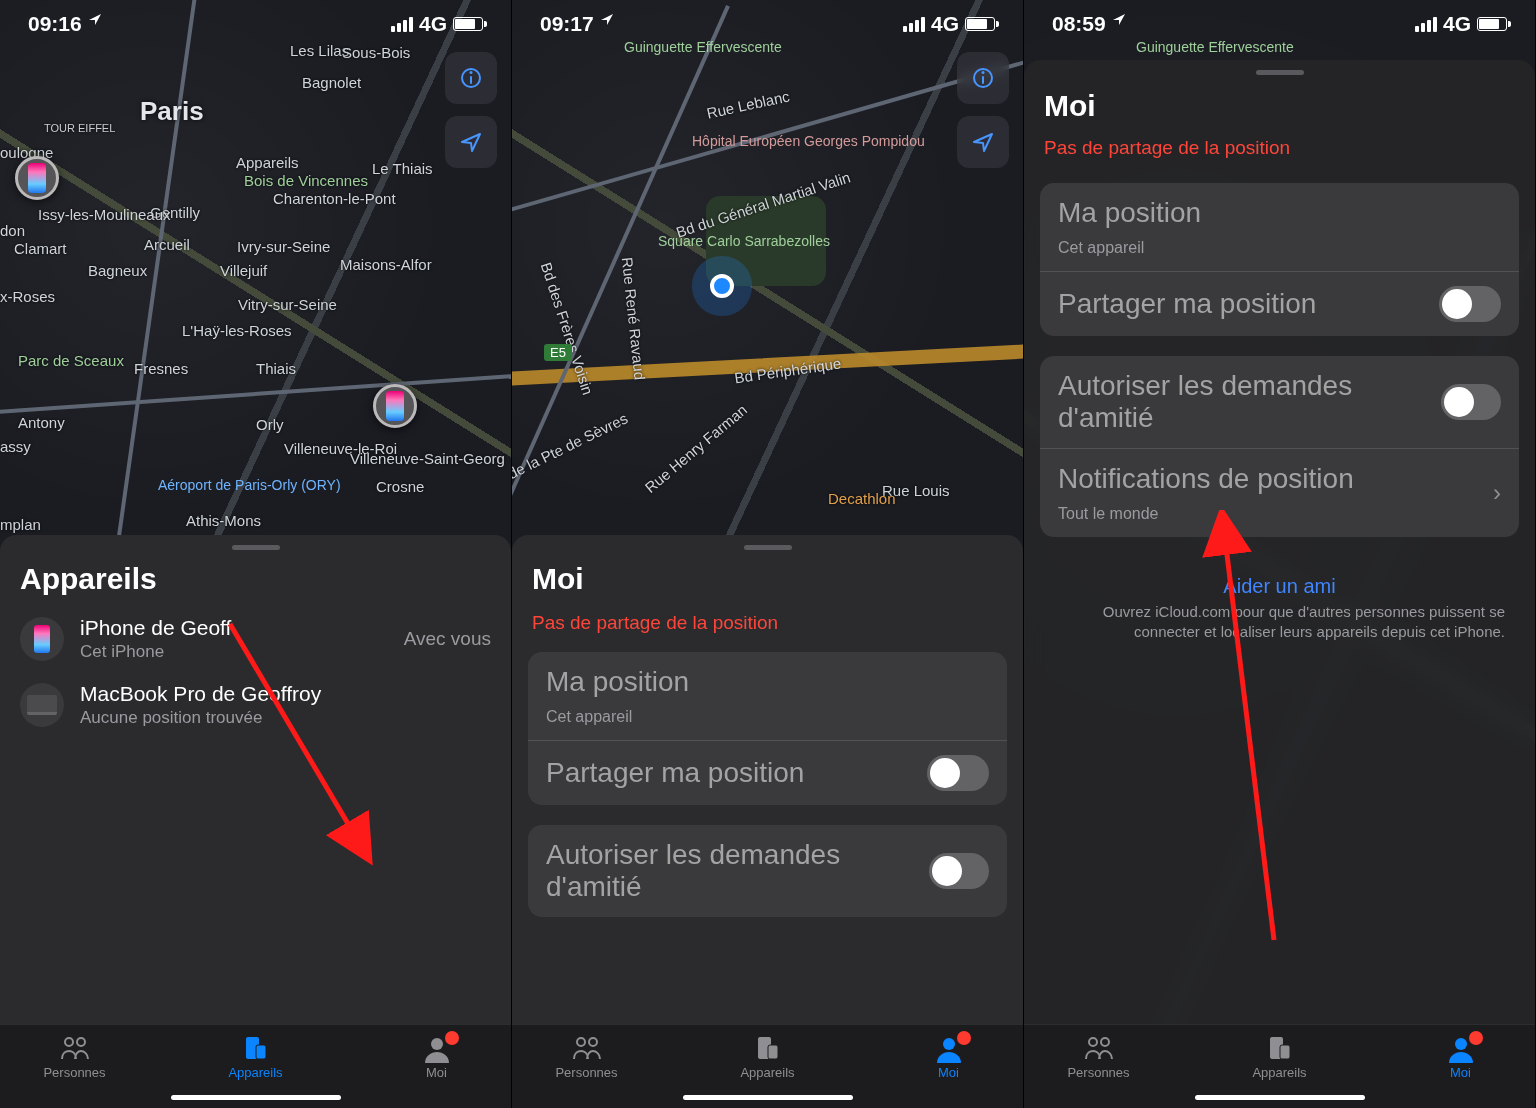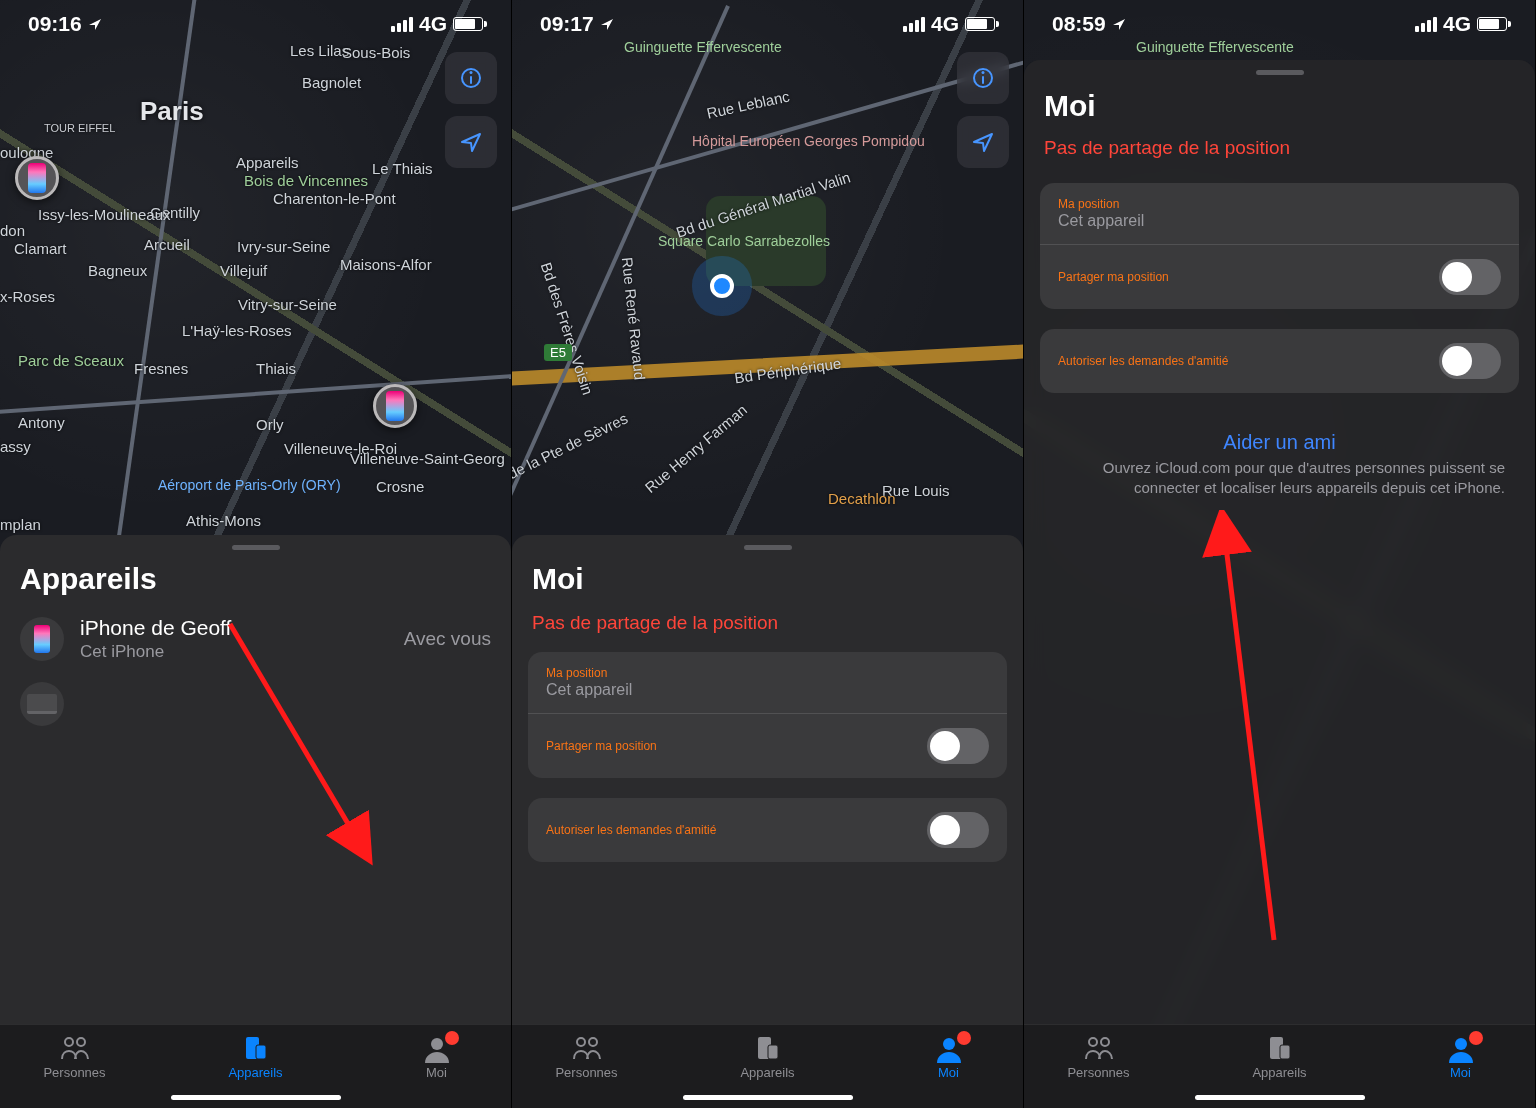--- a/index.html
+++ b/index.html
@@ -14,21 +14,21 @@
   .wrap { display: flex; width: 1536px; height: 1108px; }
   .phone { position: relative; width: 512px; height: 1108px; background: #1e1e20; overflow: hidden; border-right: 1px solid #000; }
 
   
   .statusbar {
     position: absolute; top: 4px; left: 0; right: 0; height: 40px;
     display: flex; justify-content: space-between; align-items: center;
     padding: 0 28px;
     color: #fff; font-size: 21px; font-weight: 600; z-index: 50;
   }
-  .statusbar .left { display: flex; align-items: center; gap: 6px; }
+  .statusbar .left { display: flex; gap: 6px; }
   .statusbar .right { display: flex; align-items: center; gap: 6px; }
   .sig-bars { display: flex; align-items: flex-end; gap: 2px; }
   .sig-bars span { width: 4px; background: #fff; border-radius: 1px; }
   .sig-bars span:nth-child(1){height:6px}.sig-bars span:nth-child(2){height:9px}
   .sig-bars span:nth-child(3){height:12px}.sig-bars span:nth-child(4){height:15px}
   .batt { width: 30px; height: 14px; border: 1.5px solid #fff; border-radius: 3px; position: relative; }
   .batt::after { content:""; position:absolute; right:-5px; top:3px; width:3px; height:6px; background:#fff; border-radius:0 2px 2px 0; }
   .batt-fill { position:absolute; left:1px; top:1px; bottom:1px; width: 70%; background:#fff; border-radius:1px; }
 
   
@@ -91,22 +91,22 @@
   .dev-meta { font-size:19px; color:#9a9aa0; }
   .redacted { display:inline-block; background: repeating-linear-gradient(90deg,#d6d6da 0 6px, transparent 6px 10px); height:18px; width:110px; vertical-align:middle; border-radius:2px;}
   .low-batt { display:inline-block; width:22px; height:12px; border:1.5px solid #ff453a; border-radius:3px; position:relative; vertical-align:-1px;}
   .low-batt::after{content:"";position:absolute;right:-5px;top:2px;width:3px;height:6px;background:#ff453a;border-radius:0 2px 2px 0;}
   .low-batt .f{position:absolute;left:1px;top:1px;bottom:1px;width:4px;background:#ff453a;border-radius:1px;}
 
   .card { margin: 0 16px 20px; background:#3a3a3c; border-radius:14px; overflow:hidden; }
   .cell { padding: 14px 18px; display:flex; align-items:center; justify-content:space-between; }
   .cell + .cell { border-top: 1px solid rgba(255,255,255,.12);}
   .cell .ct { display:flex; flex-direction:column; }
-  .cell .cp { font-size:12px; color:#f97316; }
-  .cell .cs { font-size:16px; color:#9a9aa0; margin-top:1px;}
+  .cell .cp { font-size:28px; color:#a3a3a3; }
+  .cell .cs { font-size:16px; color:#9a9aa0; margin-top:10px;}
   .chev { color:#8e8e93; font-size:24px; }
 
   .toggle { width:62px; height:36px; border-radius:18px; background:#636366; position:relative; }
   .toggle .knob { position:absolute; top:3px; left:3px; width:30px; height:30px; border-radius:50%; background:#fff; }
 
   .help-link { text-align:center; color:#3f86ff; font-size:20px; padding: 18px 0 4px; }
   .help-sub  { text-align:right; color:#9a9aa0; font-size:15px; padding: 0 30px; line-height:1.35; }
 
   
   .tabbar { position:absolute; left:0; right:0; bottom:0; height:84px; background:#1c1c1e; display:flex; justify-content:space-around; align-items:flex-start; padding-top:8px; border-top:1px solid rgba(255,255,255,.08);gap:32px;}
@@ -220,20 +220,24 @@
         <div class="t2">Cet iPhone</div>
       </div>
       <div class="dev-meta">Avec vous</div>
     </div>
 
 
     <div class="dev-row">
       <div class="dev-ic">
             <div class="mac"></div>
           </div>
+      <div class="dev-txt">
+        <div class="t1">MacBook Pro de Geoffroy</div>
+        <div class="t2">Aucune position trouvée</div>
+      </div>
     </div>
   </div>
 
   <svg class="arrow" style="left:220px;top:614px" width="180" height="260">
     <defs>
           <marker id="ah1" markerWidth="10" markerHeight="10" refX="5" refY="5" orient="auto">
             <path d="M0 0 L10 5 L0 10 Z" fill="#ff1a1a"></path>
           </marker>
         </defs>
     <line x1="10" y1="10" x2="140" y2="230" stroke="#ff1a1a" stroke-width="5" marker-end="url(#ah1)"></line>
@@ -436,20 +440,27 @@
       </div>
     </div>
 
     <div class="card">
       <div class="cell">
         <div class="cp">Autoriser les demandes d'amitié</div>
         <div class="toggle">
               <div class="knob"></div>
             </div>
       </div>
+      <div class="cell">
+        <div class="ct">
+          <div class="cp">Notifications de position</div>
+          <div class="cs">Tout le monde</div>
+        </div>
+        <div class="chev">›</div>
+      </div>
     </div>
 
     <div class="help-link">Aider un ami</div>
     <div class="help-sub">Ouvrez iCloud.com pour que d'autres personnes puissent se connecter et localiser leurs appareils depuis cet iPhone.</div>
   </div>
 
   <svg class="arrow" style="left:130px;top:510px" width="140" height="450">
     <defs>
           <marker id="ah3" markerWidth="10" markerHeight="10" refX="5" refY="5" orient="auto">
             <path d="M0 0 L10 5 L0 10 Z" fill="#ff1a1a"></path>

